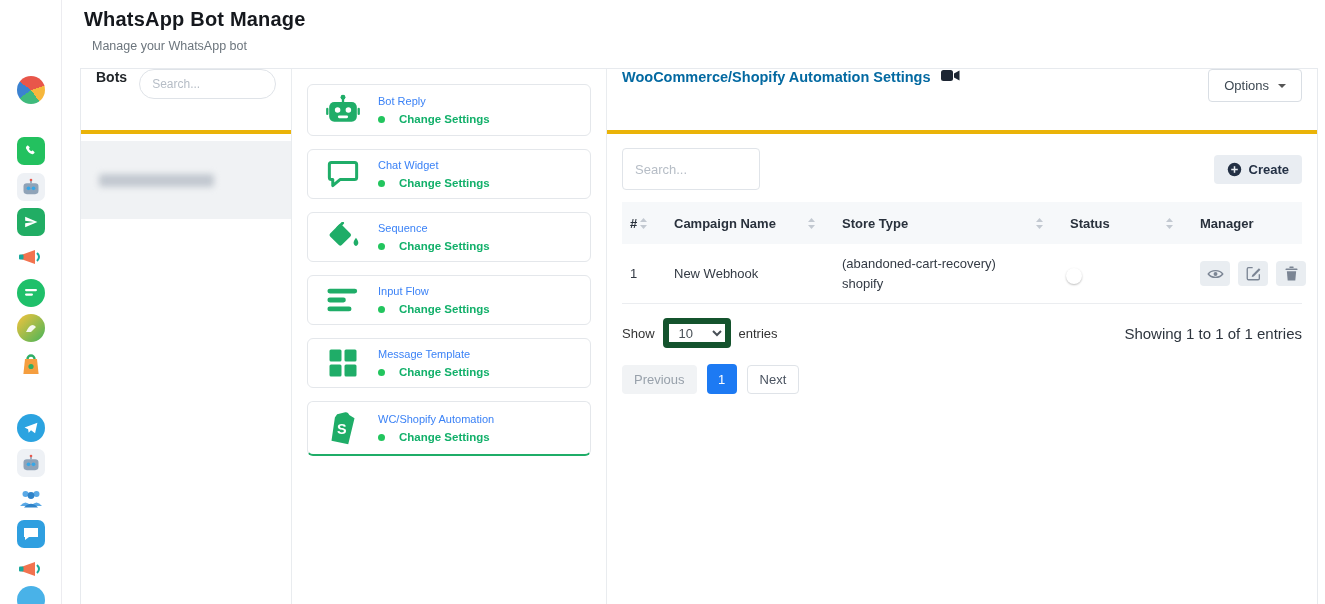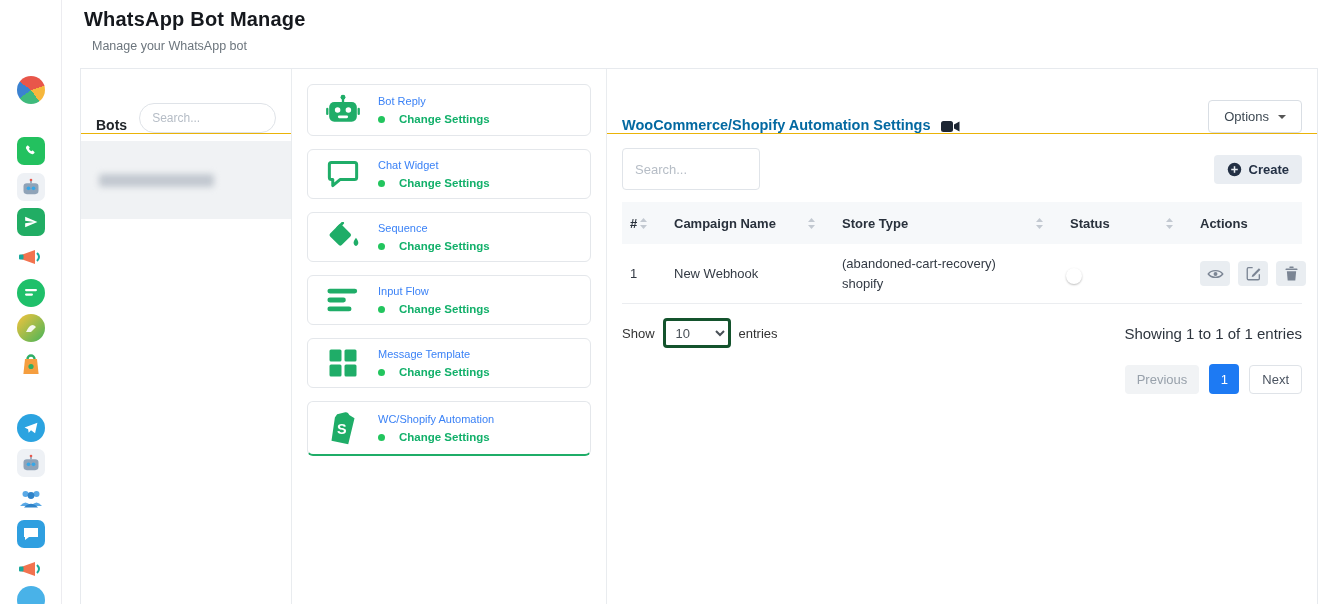--- a/index.html
+++ b/index.html
@@ -19,21 +19,21 @@
   .page-head{padding:8px 0 0 22px}
   .page-title{font-size:20px;font-weight:bold;color:#15181d;margin:0 0 5px;letter-spacing:.2px}
   .page-sub{font-size:12.5px;color:#6c757d;margin:8px}
 
   .card{position:absolute;left:18px;top:68px;right:7px;height:560px;border:1px solid #e7eaee;
         background:#fff;display:flex}
   .col{display:flex;flex-direction:column;min-width:0}
   .col-bots{width:211px;border-right:1px solid #e9ecef}
   .col-feat{width:315px;border-right:1px solid #e9ecef}
   .col-main{flex:1}
-  .col-head{height:65px;flex:0 0 65px;border-bottom:1px solid #eab308;display:flex;align-items:flex-end;padding:0 15px}
+  .col-head{height:65px;flex:0 0 65px;border-bottom:4px solid #eab308;display:flex;align-items:flex-start;padding:0 15px}
   .lbl{font-size:14px;font-weight:bold;color:#212529;white-space:nowrap}
 
   .bots-search{flex:1;margin-left:12px;height:30px;border:1px solid #dfe3e8;border-radius:15px;
                padding:0 12px;font-size:12px;color:#495057;outline:none;min-width:0;font-family:inherit}
   ::placeholder{color:#b6bdc6}
 
   .bot-item{margin-top:7px;height:78px;background:#f0f2f4;display:flex;align-items:center;padding-left:18px;cursor:pointer}
   .blur-name{width:115px;height:13px;background:#c2c8d0;border-radius:3px;filter:blur(3px)}
 
   .feat-list{padding:15px 15px 0;overflow:hidden}
@@ -72,25 +72,25 @@
   .toggle{width:38px;height:20px;border-radius:10px;background:#3bd388;position:relative;cursor:pointer;margin-left:14px}
   .knob{position:absolute;top:2px;right:2px;width:16px;height:16px;border-radius:50%;background:#fff;
         box-shadow:0 1px 2px rgba(0,0,0,.25)}
 
   .actions{display:flex;gap:8px}
   .abtn{width:30px;height:25px;border:none;border-radius:4px;background:#e9edf1;display:flex;
         align-items:center;justify-content:center;cursor:pointer}
 
   .row-foot{display:flex;justify-content:space-between;align-items:center;margin-top:14px}
   .show-group{display:flex;align-items:center;gap:8px;font-size:13px;color:#333}
-  .pg-select{height:30px;width:68px;border:3px solid #14532d;border-radius:4px;font-size:13px;
+  .pg-select{height:30px;width:68px;border:6px solid #14532d;border-radius:4px;font-size:13px;
              color:#495057;font-family:inherit;padding:0 6px;background:#fff}
   .showing{font-size:15px;color:#2e353e}
 
-  .pager{display:flex;justify-content:flex-end;align-items:center;gap:10px;margin-top:16px}
+  .pager{display:flex;align-items:center;gap:10px;margin-top:16px}
   .pg{font-size:13px;border-radius:4px;cursor:pointer;font-family:inherit}
   .pg.prev{background:#f1f3f5;color:#98a1ab;border:none;padding:7px 12px}
   .pg.cur{background:#1d7af3;color:#fff;width:30px;height:30px;display:flex;align-items:center;justify-content:center;border:none}
   .pg.next{background:#fff;color:#4a5360;border:1px solid #dfe3e8;padding:6px 12px}
 </style>
 </head>
 <body>
 
 <aside class="appbar">
   <div class="ic" style="margin-top:76px">
@@ -386,21 +386,21 @@
             <div class="th">
               <span>Status</span>
               <span class="sort">
                   <svg width="9" height="11" viewBox="0 0 9 11" fill="#c3c9d1">
                     <path d="M4.5 0 8 4H1Z"></path>
                     <path d="M4.5 11 1 7h7Z"></path>
                   </svg>
                 </span>
             </div>
             <div class="th">
-              <span>Actions</span>
+              <span>Manager</span>
             </div>
           </div>
 
           <div class="tr data">
             <div class="td">1</div>
             <div class="td">New Webhook</div>
             <div class="td store-cell">
               <div>(abandoned-cart-recovery)</div>
               <div>shopify</div>
             </div>

